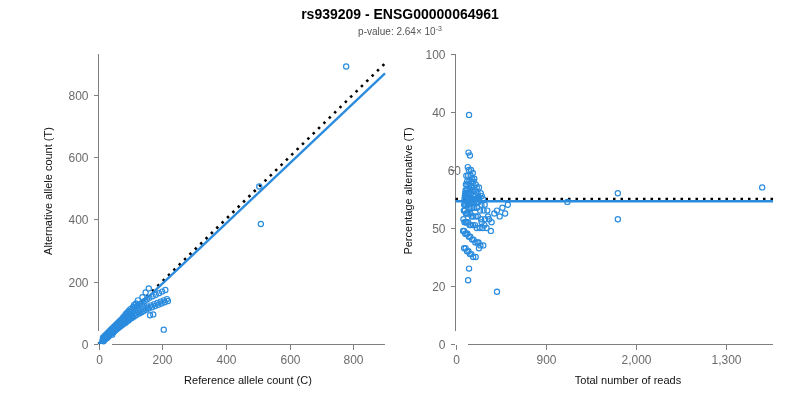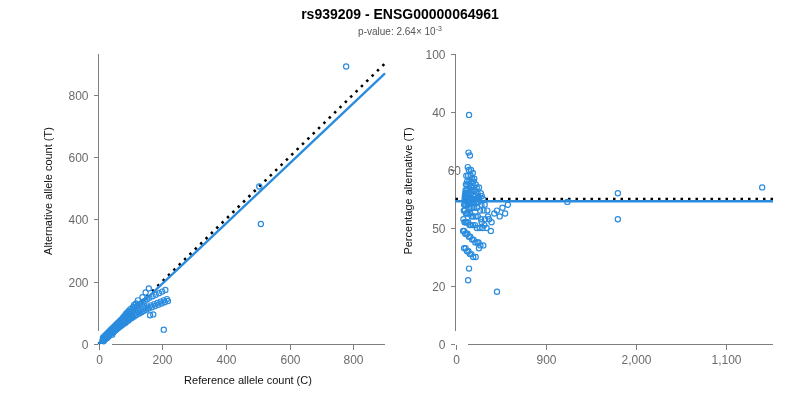--- a/index.html
+++ b/index.html
@@ -106,20 +106,21 @@
   <div class="title">rs939209 - ENSG00000064961</div>
 
   <div class="subtitle">
     <span>p-value: 2.64× 10</span><sup>-3</sup>
   </div>
 
   <div class="axis-title y" style="left:-62px; top:185px; width:220px; transform:rotate(-90deg);">Alternative allele count (T)</div>
   <div class="axis-title" style="left:98px; top:374px; width:300px;">Reference allele count (C)</div>
 
   <div class="axis-title y" style="left:298px; top:185px; width:220px; transform:rotate(-90deg);">Percentage alternative (T)</div>
+  <div class="axis-title" style="left:468px; top:374px; width:320px;">Total number of reads</div>
 
   <svg class="panel" viewBox="0 0 800 400">
     <g>
       <path class="axis-line" d="M98.5 54 L98.5 331"></path>
       <path class="axis-line" d="M112 344.5 L385 344.5"></path>
       <path d="M93.5 344.5 L98 344.5 M93.5 282.5 L98 282.5 M93.5 219.5 L98 219.5 M93.5 157.5 L98 157.5 M93.5 95.5 L98 95.5 " class="axis-line"></path>
         <g class="axis-line" id="left-y-ticks" d="M93.5 344.5 L98 344.5 M93.5 282.5 L98 282.5 M93.5 219.5 L98 219.5 M93.5 157.5 L98 157.5 M93.5 95.5 L98 95.5 "></g>
       <g class="axis-line" id="left-x-ticks"></g>
       <path class="ref-line" id="left-ref" d="M98.5 344 L385 63.35483870967744"></path>
       <path class="fit-line" id="left-fit" d="M98.5 344 L385 73.33333333333331"></path>
@@ -450,16 +451,16 @@
       <div class="tick-label x" style="left: 323.5px; top: 353px; width: 60px;">800</div>
       <div class="tick-label y" style="left: 393.5px; top: 337.5px; width: 52px;">0</div>
       <div class="tick-label y" style="left: 393.5px; top: 279.5px; width: 52px;">20</div>
       <div class="tick-label y" style="left: 393.5px; top: 221.5px; width: 52px;">50</div>
       <div class="tick-label y" style="left: 409px; top: 163.5px; width: 52px;">60</div>
       <div class="tick-label y" style="left: 393.5px; top: 105.5px; width: 52px;">40</div>
       <div class="tick-label y" style="left: 393.5px; top: 47.5px; width: 52px;">100</div>
       <div class="tick-label x" style="left: 426.5px; top: 353px; width: 60px;">0</div>
       <div class="tick-label x" style="left: 516.5px; top: 353px; width: 60px;">900</div>
       <div class="tick-label x" style="left: 606.5px; top: 353px; width: 60px;">2,000</div>
-      <div class="tick-label x" style="left: 696.5px; top: 353px; width: 60px;">1,100</div>
+      <div class="tick-label x" style="left: 696.5px; top: 353px; width: 60px;">1,300</div>
     </div>
 
 </div>
 
 </body></html>

